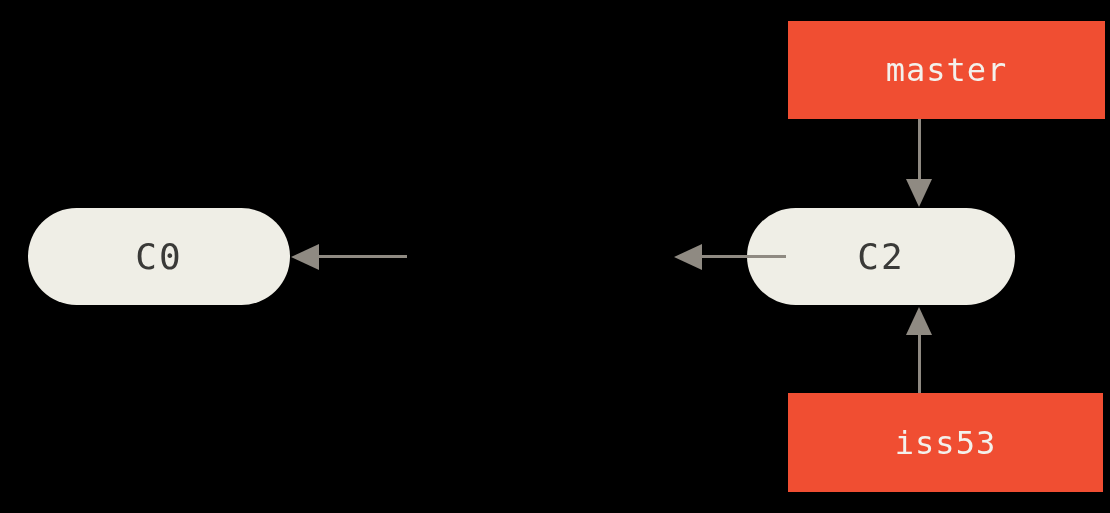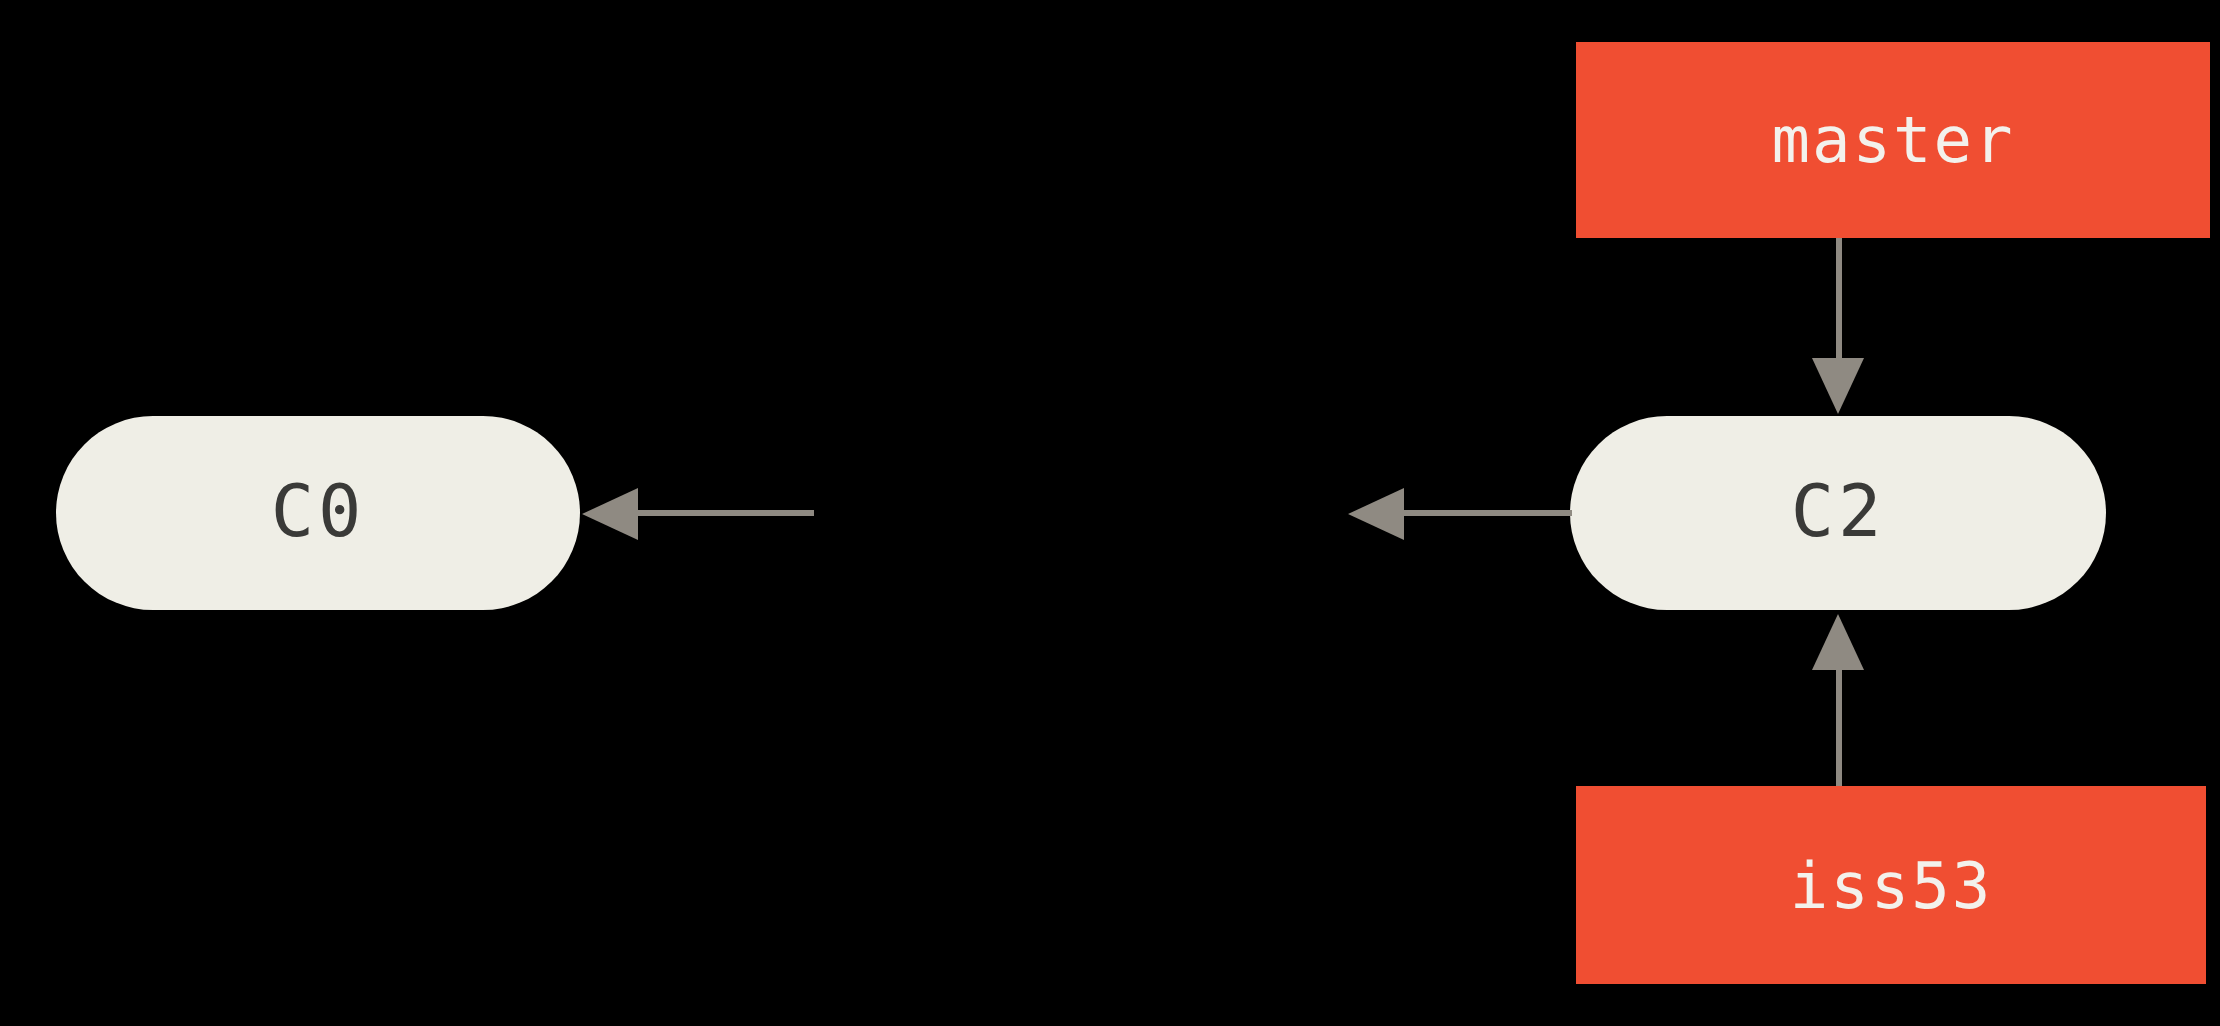--- a/index.html
+++ b/index.html
@@ -22,21 +22,21 @@
     border-radius: 48.5px;
     display: flex;
     align-items: center;
     justify-content: center;
     color: #3a3a38;
     font-size: 36px;
     letter-spacing: 2px;
   }
   #node-c0 { left: 28px;  top: 208px; width: 262px; }
   #node-c1 { left: 405px; top: 208px; width: 268px; }
-  #node-c2 { left: 785px; top: 208px; width: 268px; }
+  #node-c2 { left: 747px; top: 208px; width: 268px; }
 
   .branch-label {
     position: absolute;
     background: #f04e32;
     display: flex;
     align-items: center;
     justify-content: center;
     color: #f3f1ec;
     font-size: 32px;
     letter-spacing: 1px;

